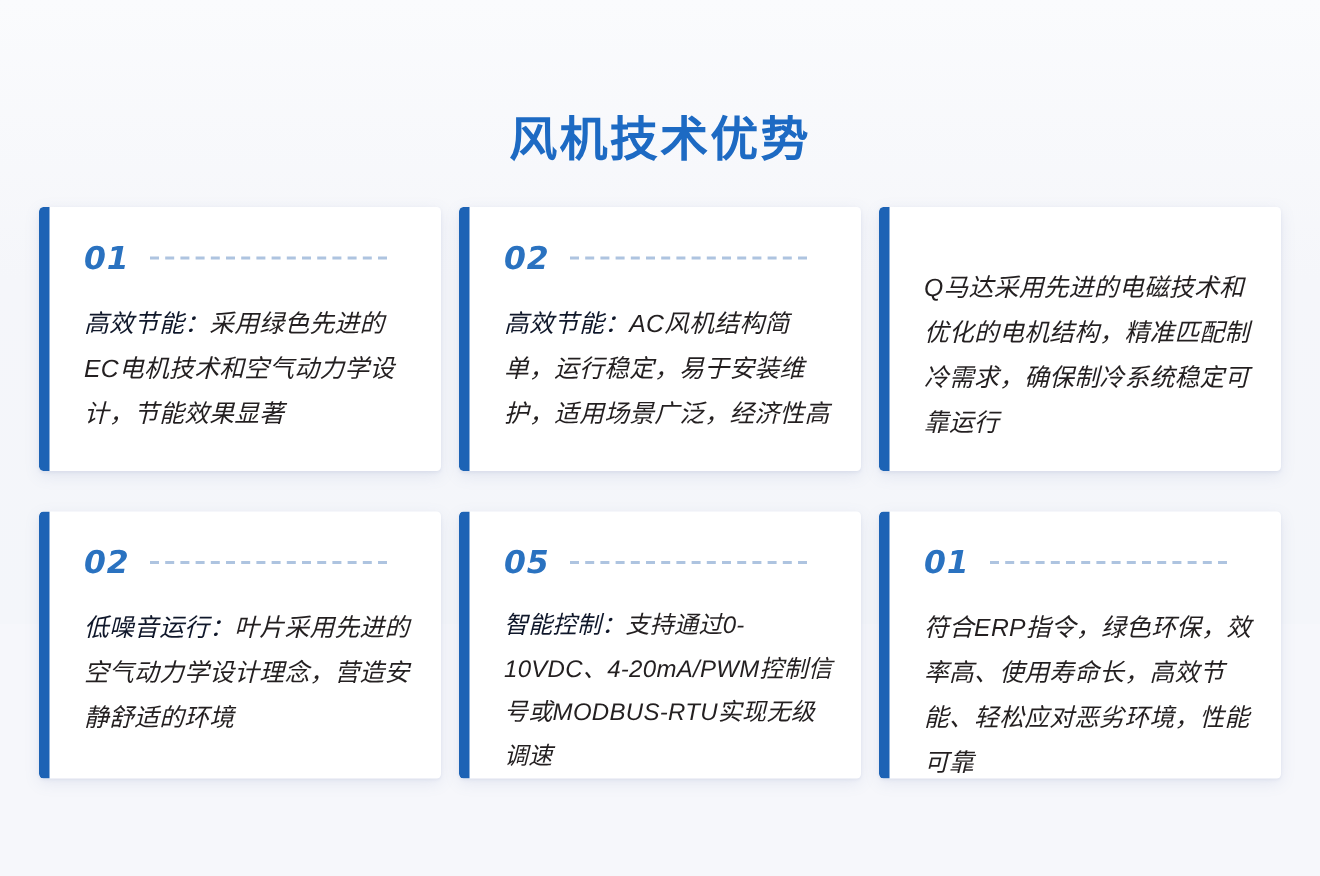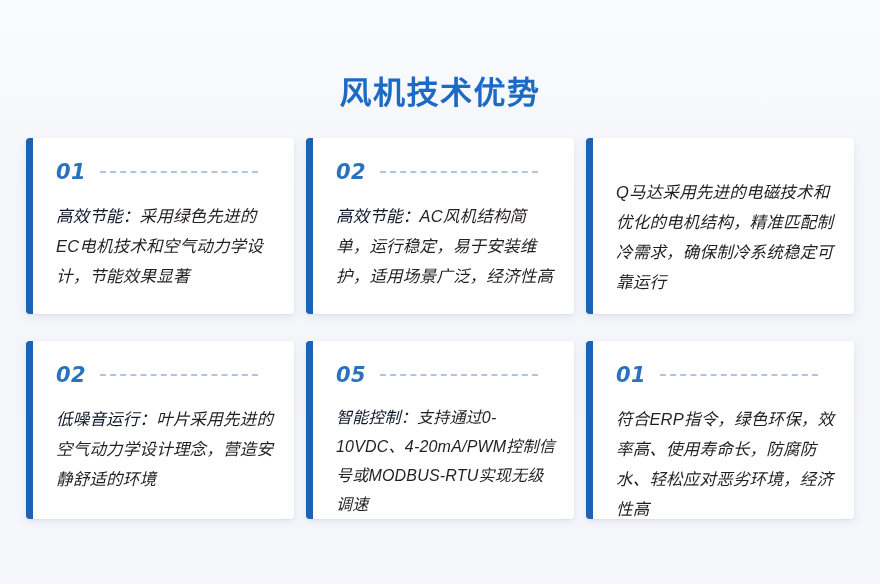--- a/index.html
+++ b/index.html
@@ -164,17 +164,17 @@
       </div>
       <p class="card-body"><span class="lead">智能控制：</span><span>支持通过0-10VDC、4-20mA/PWM控制信号或MODBUS-RTU实现无级调速</span></p>
     </div>
 
     <div class="card">
       <span class="card-bar"></span>
       <div class="card-head">
         <span class="card-num">01</span>
         <span class="card-dash"></span>
       </div>
-      <p class="card-body"><span class="lead"></span><span>符合ERP指令，绿色环保，效率高、使用寿命长，防腐防水、轻松应对恶劣环境，经济性高</span></p>
+      <p class="card-body"><span class="lead"></span><span>符合ERP指令，绿色环保，效率高、使用寿命长，高效节能、轻松应对恶劣环境，性能可靠</span></p>
     </div>
 
   </div>
 </div>
 
 </body></html>

